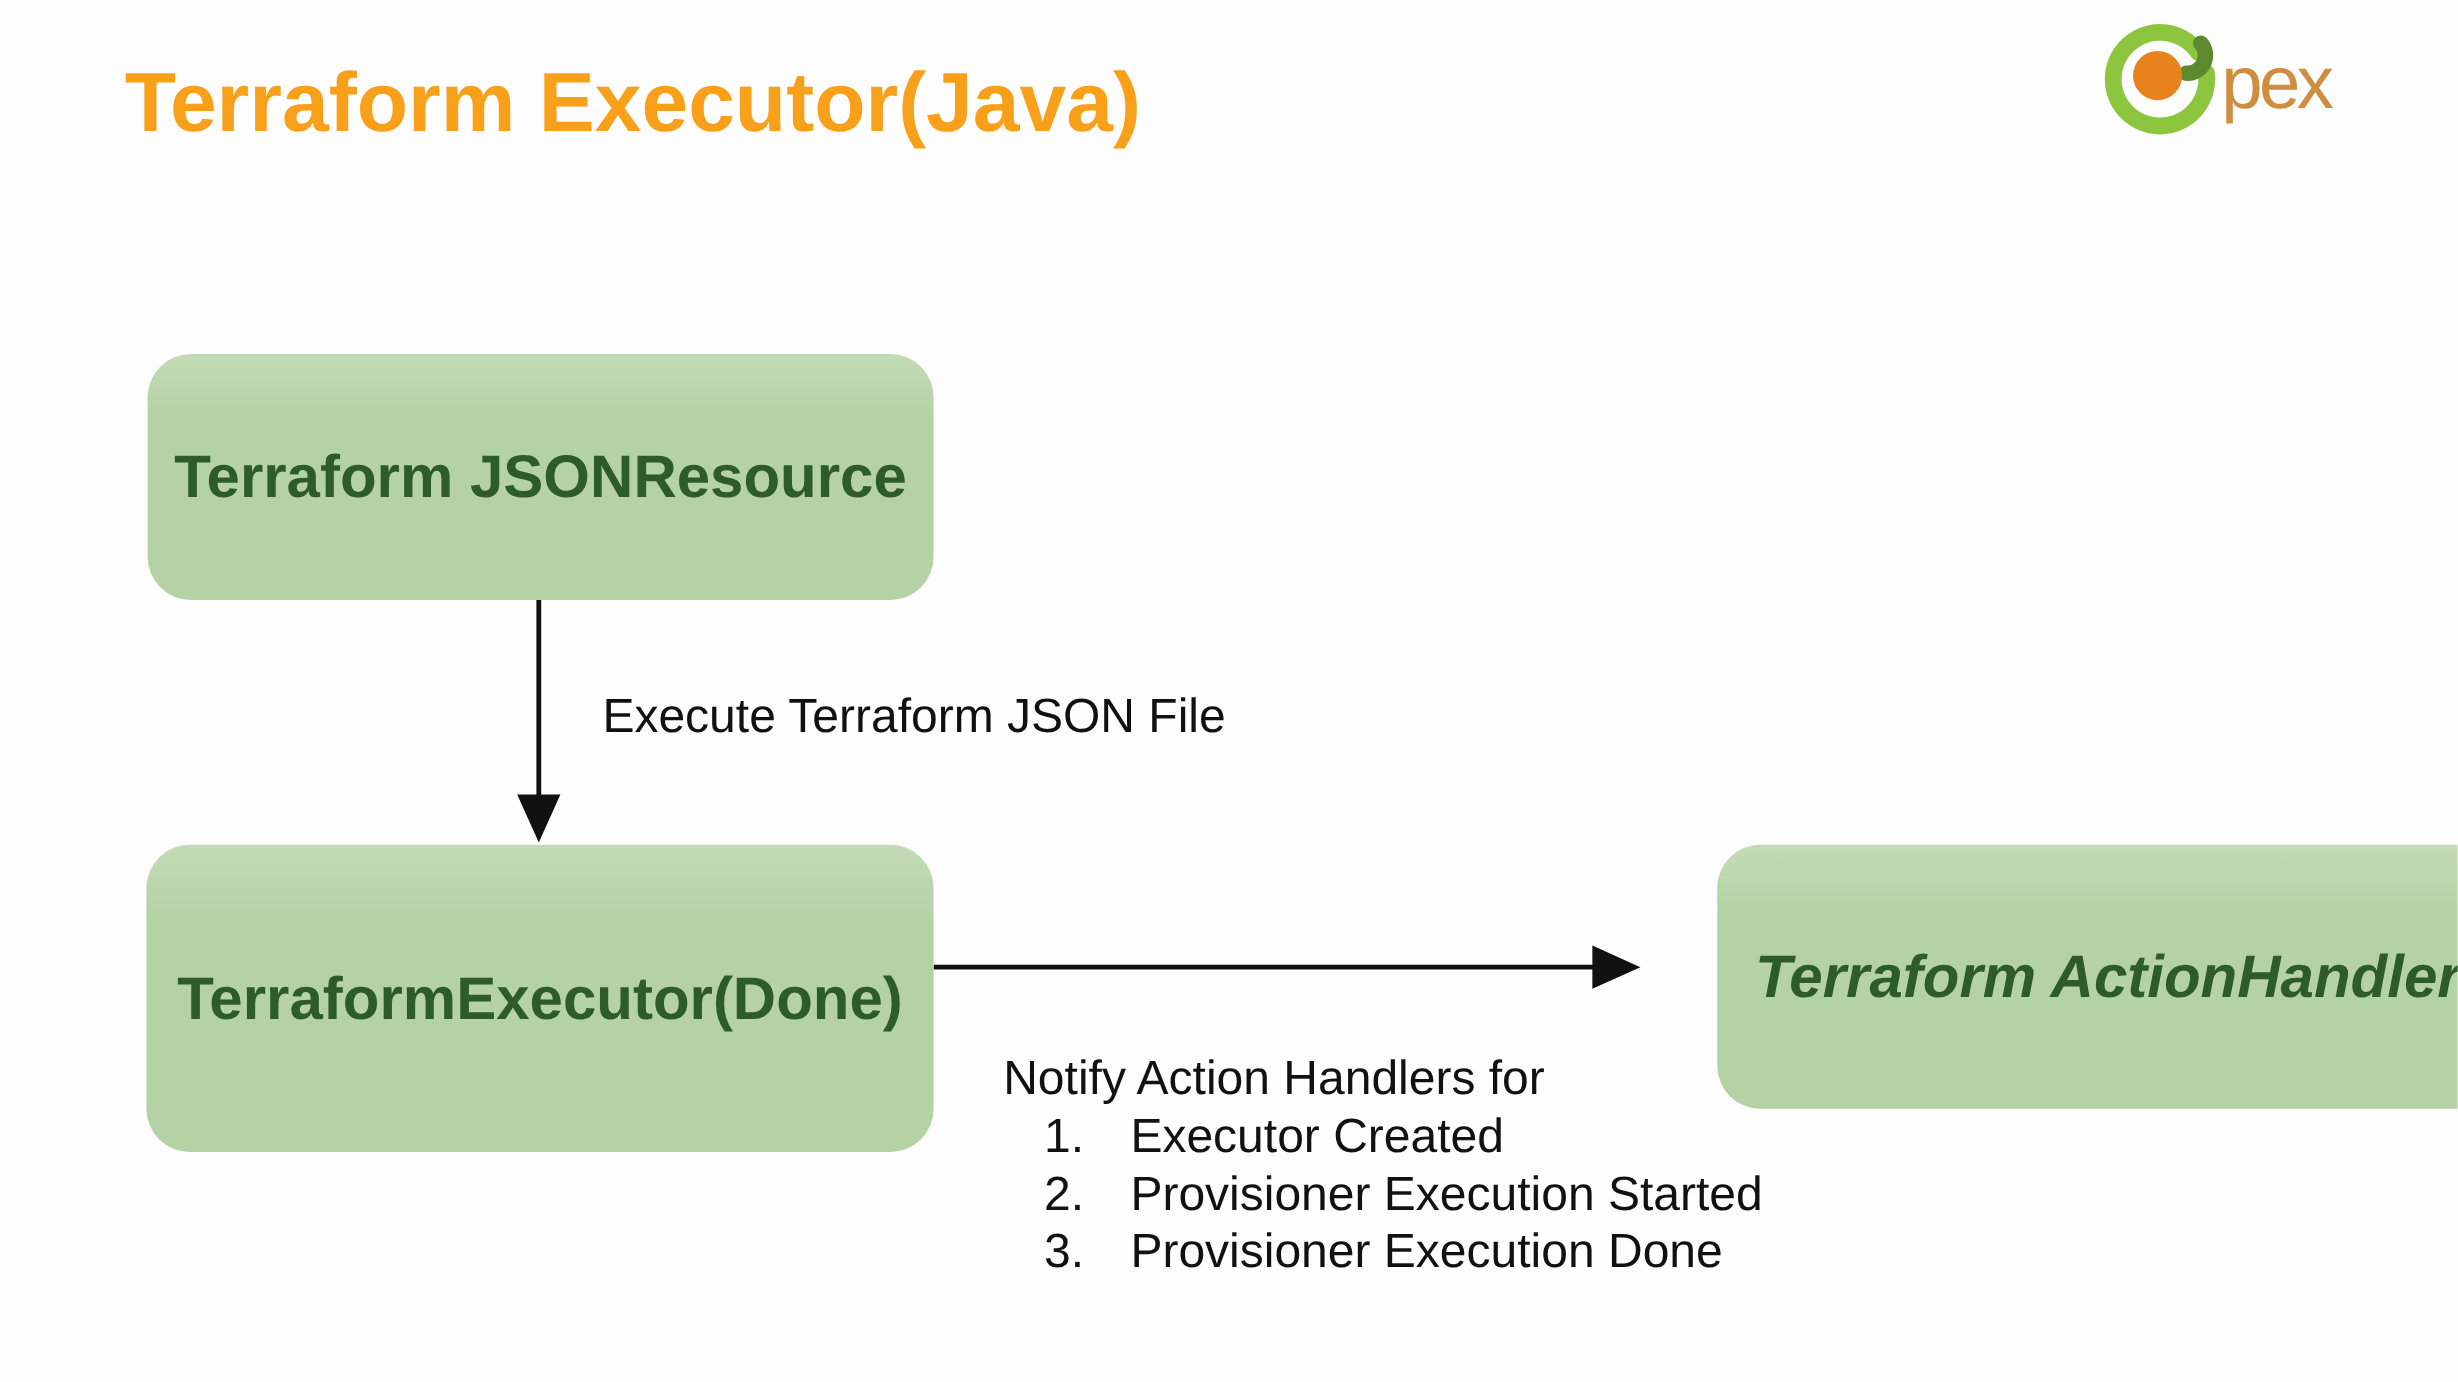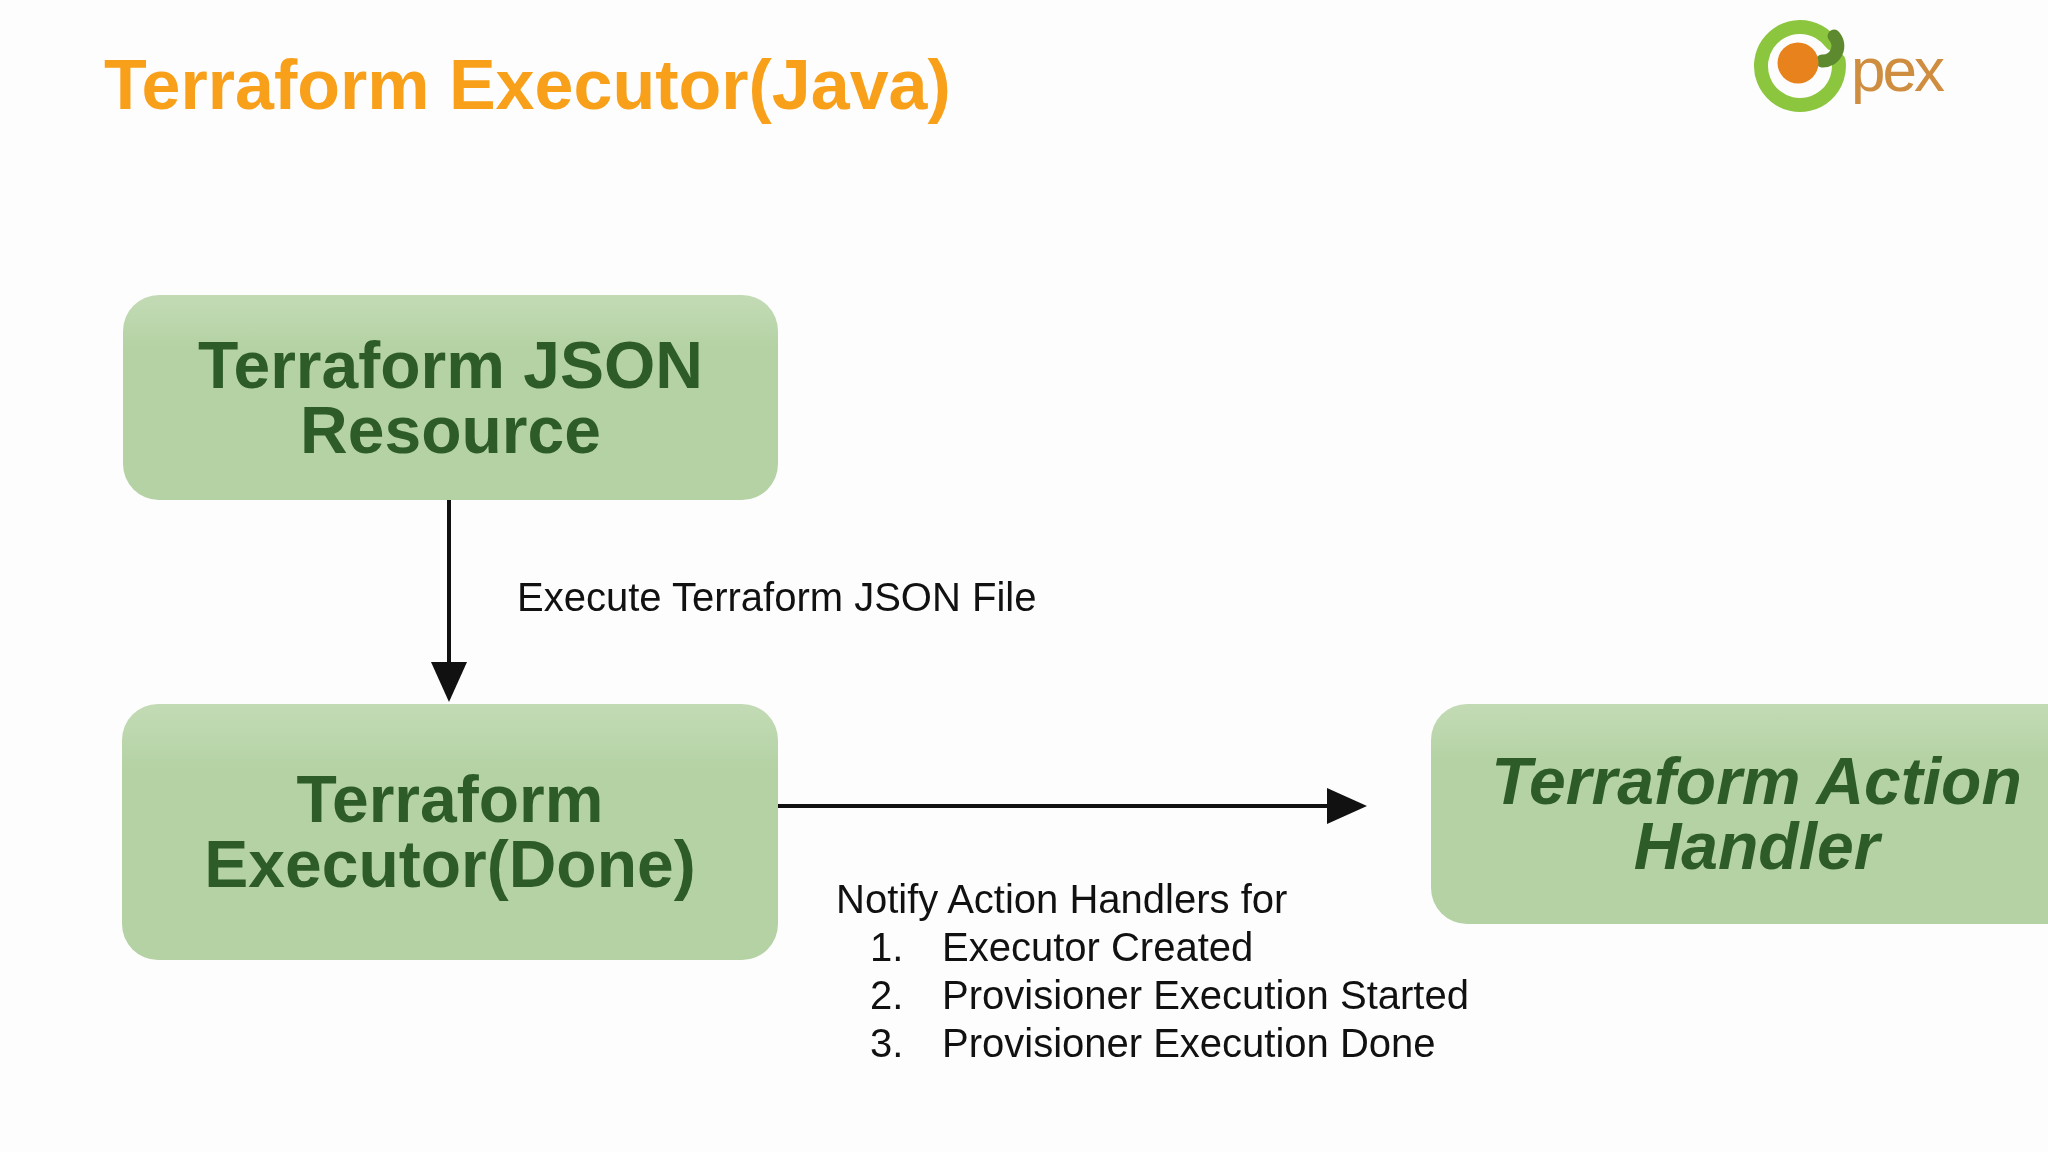--- a/index.html
+++ b/index.html
@@ -27,38 +27,38 @@
     font-size:70px;font-weight:bold;line-height:78px;
     color:var(--title-orange);
     white-space:nowrap;
     margin-left:12px;
   }
   
   .node{
     position:absolute;
     background:linear-gradient(180deg,var(--box-fill-light) 0%,var(--box-fill) 26%);
     border-radius:36px;
-    display:flex;flex-direction:column;align-items:center;justify-content:center;
+    display:flex;flex-direction:row;align-items:center;justify-content:center;
     text-align:center;
     color:var(--box-text-green);
-    font-weight:bold;font-size:66px;line-height:65px;
+    font-weight:bold;font-size:50px;line-height:65px;
   }
   #node-json-resource{left:123px;top:295px;width:655px;height:205px;}
   #node-executor{left:122px;top:704px;width:656px;height:256px;}
   #node-action-handler{left:1431px;top:704px;width:651px;height:220px;font-style:italic;}
   
   svg.connectors{position:absolute;left:0;top:0;width:2048px;height:1152px;}
   .arrow-line{stroke:var(--arrow-black);stroke-width:4px;}
   .arrow-head{fill:var(--arrow-black);stroke:none;}
   
   .flow-label{
     position:absolute;color:var(--arrow-black);
     font-size:40px;line-height:48px;white-space:nowrap;
   }
-  #execute-label{left:517px;top:573px;}
+  #execute-label{left:502px;top:573px;}
   #notify-block{left:836px;top:875px;}
   .notify-item{padding-left:34px;}
   .notify-item .num{display:inline-block;width:72px;}
   
   .logo{position:absolute;left:1748px;top:14px;width:250px;height:118px;}
   .logo svg{position:absolute;left:0;top:0;}
   .ring{stroke:var(--logo-green);fill:none;}
   .hook{stroke:var(--logo-dark-green);fill:none;}
   .dot{fill:var(--logo-orange);}
   .wordmark{

